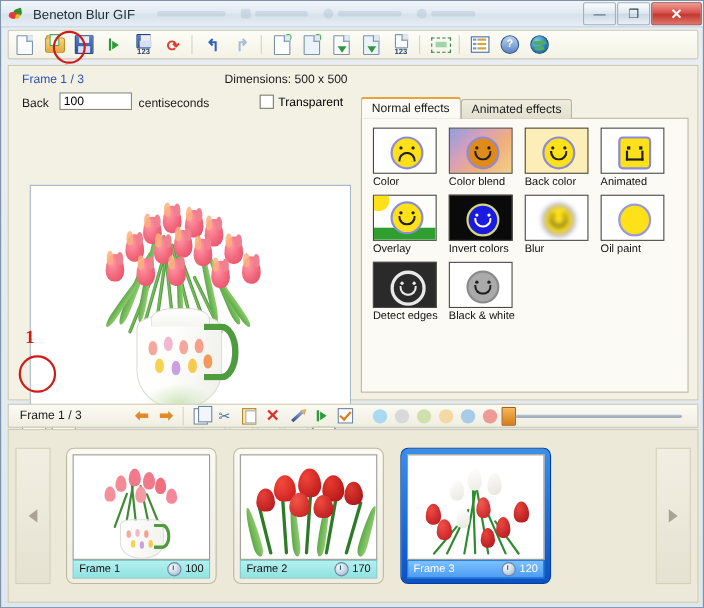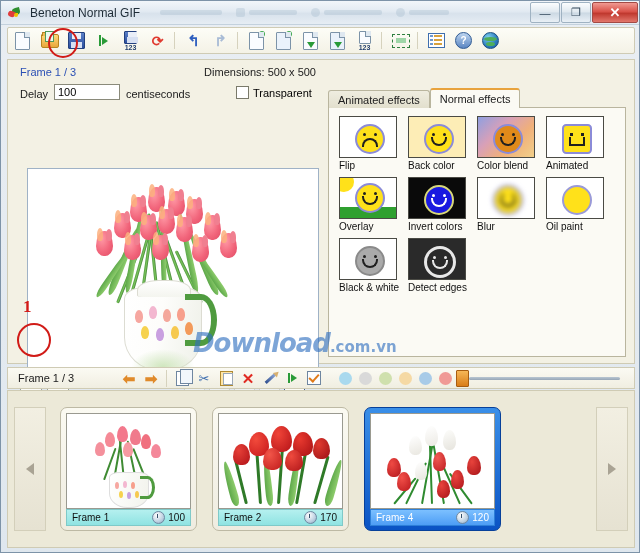--- a/index.html
+++ b/index.html
@@ -235,21 +235,21 @@
 <body>
 
 <div class="window">
 
   <div class="titlebar">
     <div class="app-icon">
       <i class="a"></i>
         <i class="b"></i>
         <i class="c"></i>
     </div>
-    <div class="title-text">Beneton Normal GIF</div>
+    <div class="title-text">Beneton Blur GIF</div>
     <div class="ghost-tabs">
       <div class="ghost">
           <span class="gt" style="width:62px"></span>
         </div>
       <div class="ghost">
           <span class="gi"></span>
           <span class="gt" style="width:48px"></span>
         </div>
       <div class="ghost">
           <span class="gi" style="border-radius:50%"></span>
@@ -354,21 +354,21 @@
   </div>
 
   <div class="circle-hl" style="left:47px;top:27px;width:26px;height:26px;"></div>
   <div class="marker" style="left:56px;top:54px;">2</div>
 
   <div class="client">
 
     <div class="infobar">
       <div class="frm-label">Frame 1 / 3</div>
       <div class="dims">Dimensions: 500 x 500</div>
-      <div class="delay-lbl">Delay</div>
+      <div class="delay-lbl">Back</div>
       <input class="delay-input" value="100" style="">
       <div class="cs-lbl">centiseconds</div>
     </div>
     <div class="transp" style="position:absolute;left:228px;top:26px;">
       <span class="chk"></span>
       <span>Transparent</span>
     </div>
 
     <div class="preview">
       <div class="vase-scene">
@@ -415,58 +415,58 @@
           <div class="petal-dot" style="left:31px;top:40px;background:#c9a0e0"></div>
           <div class="petal-dot" style="left:46px;top:38px;background:#f6c94f"></div>
           <div class="petal-dot" style="left:60px;top:34px;background:#f39a5a"></div>
           <div class="grass"></div>
         </div>
       </div>
     </div>
 
     <div class="fx-panel">
       <div class="tabs">
+        <div class="tab active">Normal effects</div>
         <div class="tab">Animated effects</div>
-        <div class="tab active">Normal effects</div>
       </div>
       <div class="fx-body">
         <div class="fx-grid">
 
           <div class="fx-item">
             <div class="fx-thumb">
               <div class="smiley">
                   <span class="eye l"></span>
                   <span class="eye r"></span>
                   <span class="mouth up"></span>
                 </div>
             </div>
-            <div class="fx-cap">Flip</div>
-          </div>
-
+            <div class="fx-cap">Color</div>
+          </div>
+
+
+          <div class="fx-item">
+            <div class="fx-thumb" style="background:linear-gradient(135deg,#8f9fe0 0%,#d8a0b8 35%,#f0b07a 65%,#f2d08a 100%)">
+              <div class="smiley" style="background:#e08a1a">
+                  <span class="eye l"></span>
+                  <span class="eye r"></span>
+                  <span class="mouth"></span>
+                </div>
+            </div>
+            <div class="fx-cap">Color blend</div>
+          </div>
 
           <div class="fx-item">
             <div class="fx-thumb" style="background:#fdedb6">
               <div class="smiley">
                   <span class="eye l"></span>
                   <span class="eye r"></span>
                   <span class="mouth"></span>
                 </div>
             </div>
             <div class="fx-cap">Back color</div>
-          </div>
-
-          <div class="fx-item">
-            <div class="fx-thumb" style="background:linear-gradient(135deg,#8f9fe0 0%,#d8a0b8 35%,#f0b07a 65%,#f2d08a 100%)">
-              <div class="smiley" style="background:#e08a1a">
-                  <span class="eye l"></span>
-                  <span class="eye r"></span>
-                  <span class="mouth"></span>
-                </div>
-            </div>
-            <div class="fx-cap">Color blend</div>
           </div>
 
           <div class="fx-item">
             <div class="fx-thumb">
               <div class="smiley" style="border-radius:14%;image-rendering:pixelated">
                   <span class="eye l" style="border-radius:0"></span>
                   <span class="eye r" style="border-radius:0"></span>
                   <span class="mouth" style="border-radius:0"></span>
                 </div>
             </div>
@@ -509,41 +509,41 @@
           </div>
 
           <div class="fx-item">
             <div class="fx-thumb">
               <div class="smiley" style="background:#ffe11a;border-color:#9a9ad8"></div>
             </div>
             <div class="fx-cap">Oil paint</div>
           </div>
 
           <div class="fx-item">
+            <div class="fx-thumb" style="background:#2a2a2a">
+              <div class="smiley" style="background:#2a2a2a;border:3px solid #e8e8e8">
+                  <span class="eye l" style="background:#e8e8e8"></span>
+                  <span class="eye r" style="background:#e8e8e8"></span>
+                  <span class="mouth" style="border-color:#e8e8e8"></span>
+                </div>
+            </div>
+            <div class="fx-cap">Detect edges</div>
+          </div>
+
+          <div class="fx-item">
             <div class="fx-thumb">
               <div class="smiley" style="background:#aaaaaa;border-color:#8a8a8a">
                   <span class="eye l"></span>
                   <span class="eye r"></span>
                   <span class="mouth"></span>
                 </div>
             </div>
             <div class="fx-cap">Black &amp; white</div>
           </div>
 
-          <div class="fx-item">
-            <div class="fx-thumb" style="background:#2a2a2a">
-              <div class="smiley" style="background:#2a2a2a;border:3px solid #e8e8e8">
-                  <span class="eye l" style="background:#e8e8e8"></span>
-                  <span class="eye r" style="background:#e8e8e8"></span>
-                  <span class="mouth" style="border-color:#e8e8e8"></span>
-                </div>
-            </div>
-            <div class="fx-cap">Detect edges</div>
-          </div>
-
         </div>
       </div>
     </div>
 
     <div class="playbar">
       <div class="pbtn">
           <span class="play-tri"></span>
         </div>
       <div class="pbtn">
           <span class="stop-sq"></span>
@@ -568,23 +568,20 @@
       </div>
       <div class="vbtn on">
         <span class="monitor"></span>
       </div>
     </div>
   </div>
 
   <div class="circle-hl" style="left:16px;top:322px;width:30px;height:30px;"></div>
   <div class="marker" style="left:22px;top:296px;">1</div>
 
-  <div class="watermark">
-    <span>Download</span><small>.com.vn</small>
-  </div>
 
   <div class="frametb">
     <div class="ftlabel">Frame 1 / 3</div>
     <div class="ftb">
         <span class="arrow-o">⬅</span>
       </div>
     <div class="ftb">
         <span class="arrow-o">➡</span>
       </div>
     <span class="sep"></span>
@@ -705,21 +702,21 @@
           <div class="mini-bud" style="left:38px;top:22px;width:13px;height:19px;background:linear-gradient(160deg,#ffffff,#e9e7e0)"></div>
           <div class="mini-bud" style="left:16px;top:44px;width:14px;height:19px;background:radial-gradient(ellipse at 35% 30%,#ef4a44,#b2161c)"></div>
           <div class="mini-bud" style="left:96px;top:42px;width:14px;height:19px;background:radial-gradient(ellipse at 35% 30%,#e8433c,#a61318)"></div>
           <div class="mini-bud" style="left:26px;top:58px;width:14px;height:19px;background:radial-gradient(ellipse at 35% 30%,#f25049,#bb181d)"></div>
           <div class="mini-bud" style="left:62px;top:38px;width:13px;height:19px;background:radial-gradient(ellipse at 35% 30%,#f05a52,#bf1c21)"></div>
           <div class="mini-bud" style="left:80px;top:56px;width:13px;height:19px;background:radial-gradient(ellipse at 35% 30%,#ec4640,#ad151b)"></div>
           <div class="mini-bud" style="left:44px;top:48px;width:12px;height:18px;background:linear-gradient(160deg,#ffffff,#e8e6df)"></div>
           <div class="mini-bud" style="left:66px;top:66px;width:13px;height:18px;background:radial-gradient(ellipse at 35% 30%,#e8433c,#a81318)"></div>
         </div>
         <div class="fbar">
-          <span class="nm">Frame 4</span>
+          <span class="nm">Frame 3</span>
           <span class="clockico"></span>
           <span class="ms">120</span>
         </div>
       </div>
 
     </div>
     <div class="navarrow">
         <span class="tri-r"></span>
       </div>
   </div>

